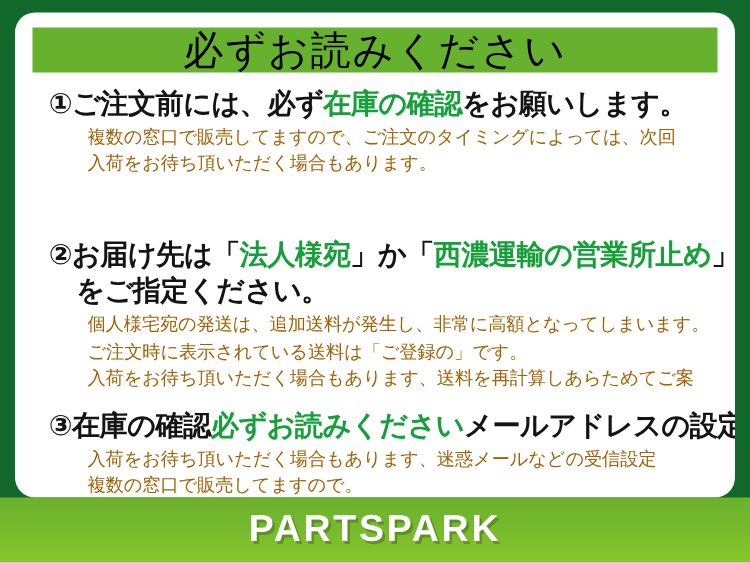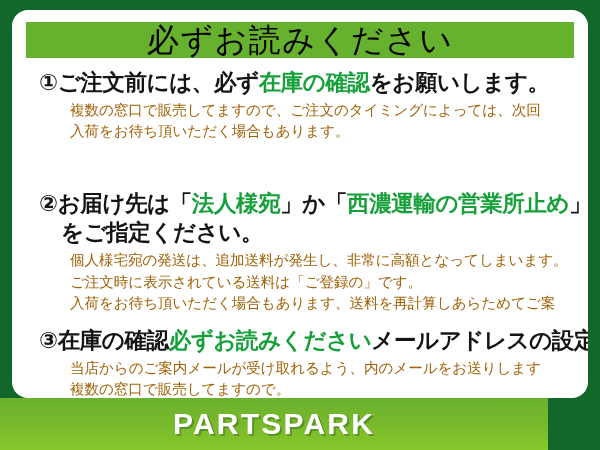--- a/index.html
+++ b/index.html
@@ -91,21 +91,21 @@
   .item-sub div { white-space: nowrap; }
 
   .gap-1 { height: 12px; }
   .gap-2 { height: 10px; }
 
   
   .footer {
     position: absolute;
     left: 0;
     bottom: 0;
-    width: 548px;
+    width: 600px;
     height: 52px;
     background: linear-gradient(to bottom, #6bb12e 0%, #79bb2c 55%, #87c82a 100%);
     display: flex;
     align-items: center;
     justify-content: center;
   }
   .brand {
     color: #ffffff;
     font-size: 30px;
     font-weight: bold;
@@ -144,21 +144,21 @@
           <div>ご注文時に表示されている送料は「ご登録の」です。</div>
           <div>入荷をお待ち頂いただく場合もあります、送料を再計算しあらためてご案</div>
         </div>
       </div>
 
       <div class="gap-2"></div>
 
       <div class="item">
         <div class="item-head"><span>③</span><span>在庫の確認</span><span class="accent">必ずお読みください</span><span>メールアドレスの設定。</span></div>
         <div class="item-sub">
-          <div>当店からのご案内メールが受け取れるよう、内のメールをお送りします</div>
+          <div>入荷をお待ち頂いただく場合もあります、迷惑メールなどの受信設定</div>
           <div>複数の窓口で販売してますので。</div>
         </div>
       </div>
 
     </div>
   </div>
 
   <div class="footer">
     <span class="brand">PARTSPARK</span>
   </div>

